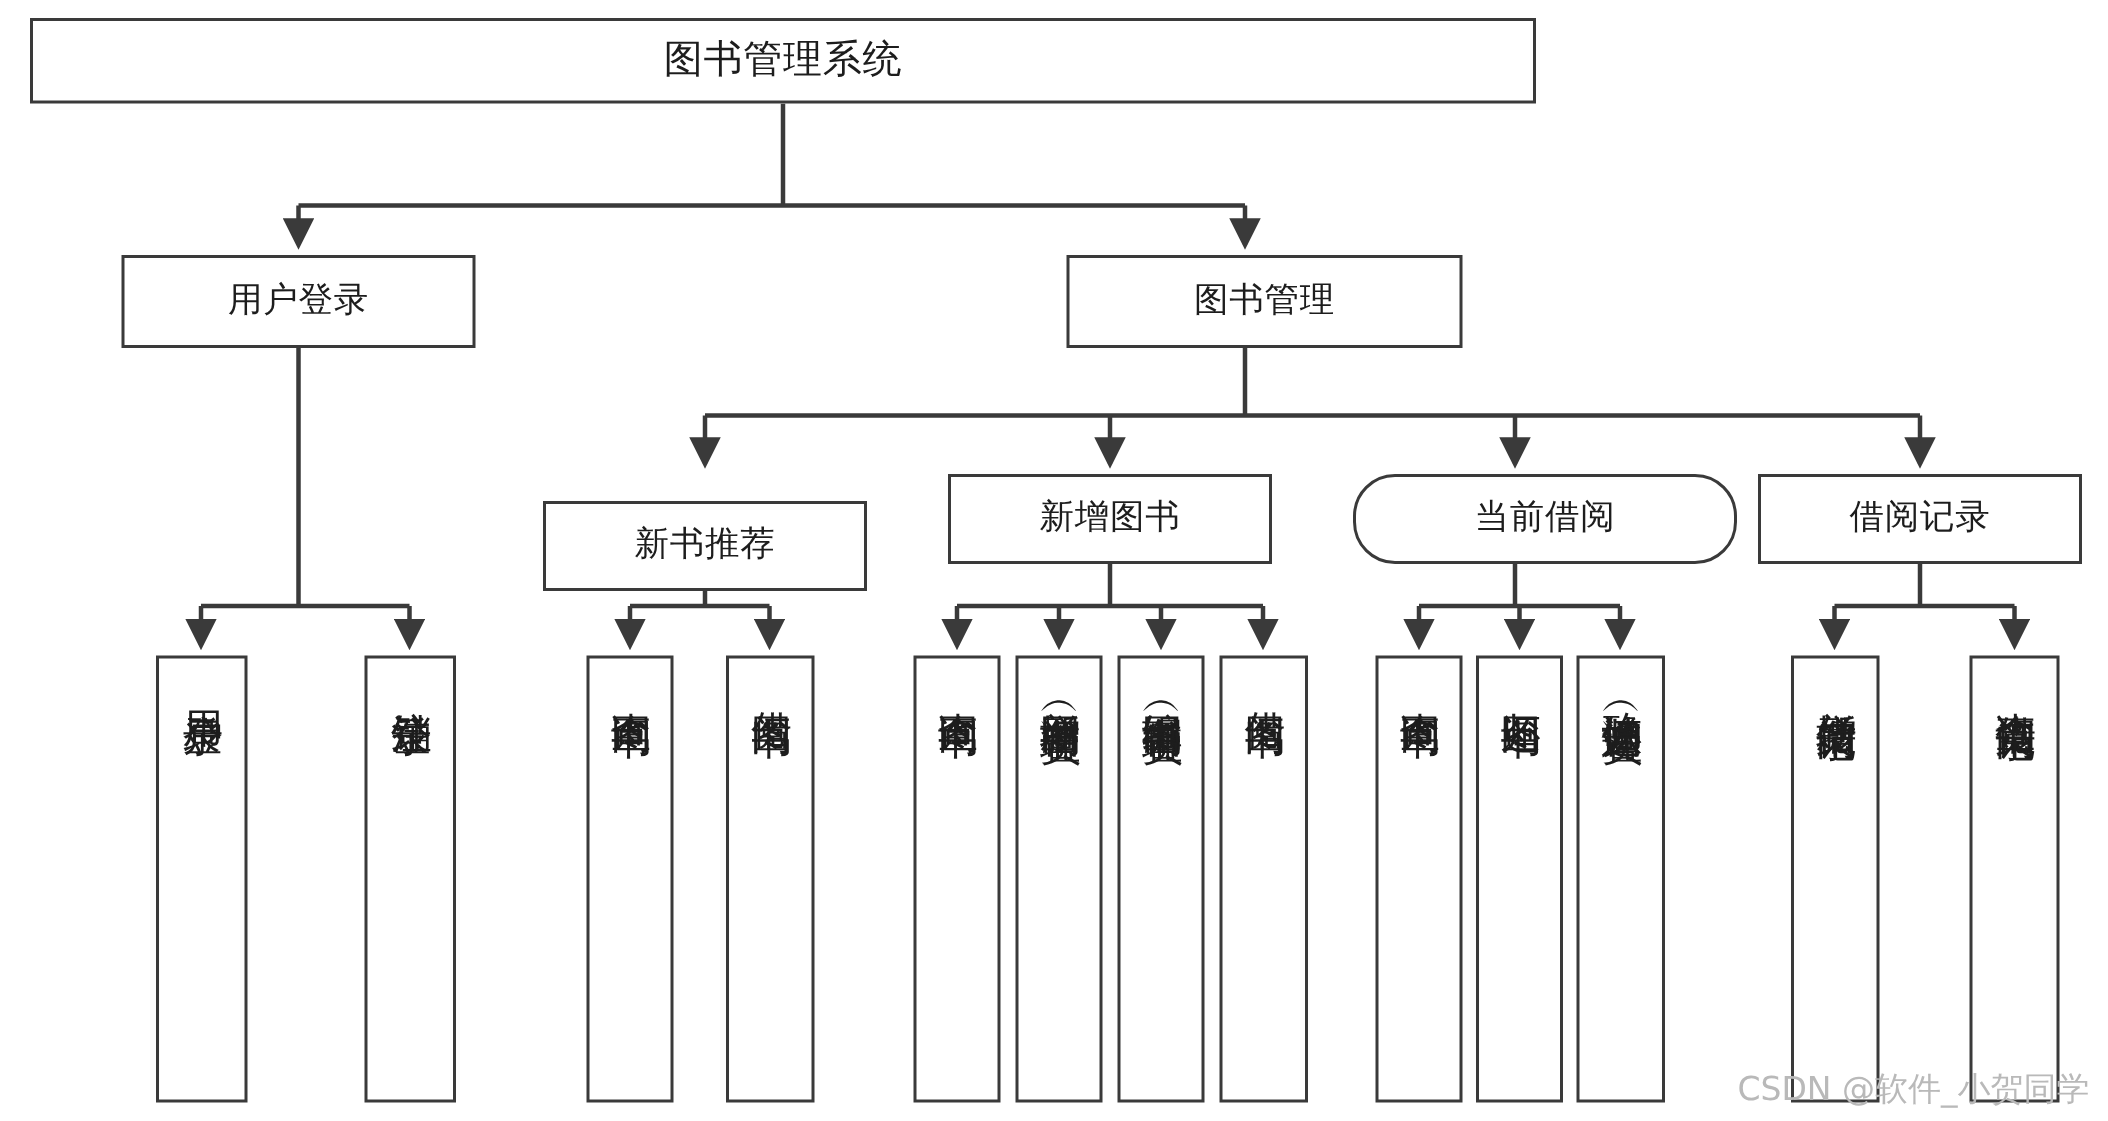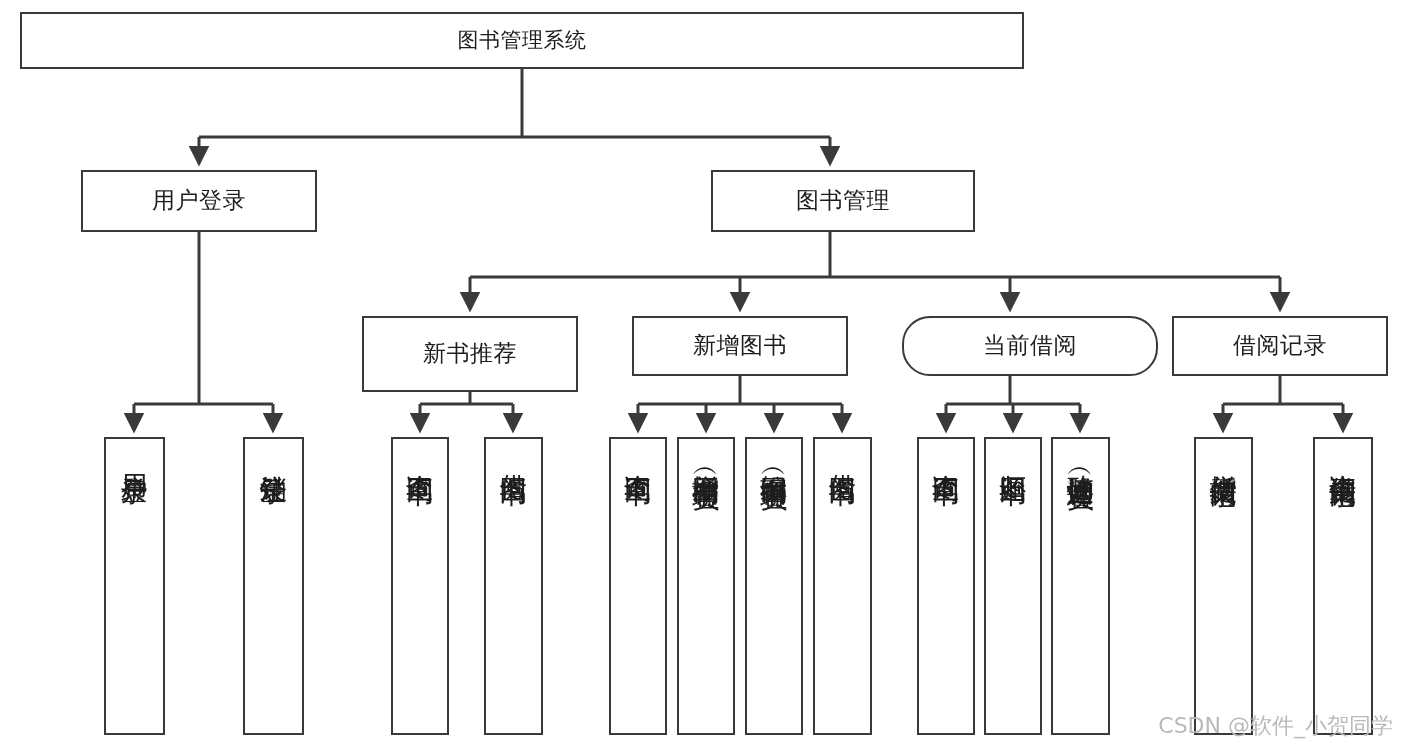--- a/index.html
+++ b/index.html
@@ -40,21 +40,21 @@
   .node .label {
     display: block;
     text-align: center;
     line-height: 1.18;
     letter-spacing: 0.5px;
   }
   .node.horizontal .label {
     font-size: 23px;
   }
   .node.root .label {
-    font-size: 21px;
+    font-size: 26px;
   }
   .node.vertical {
     align-items: flex-start;
     justify-content: center;
     padding-top: 14px;
   }
   .node.vertical .label {
     writing-mode: vertical-rl;
     text-orientation: upright;
     font-size: 27px;
@@ -131,21 +131,21 @@
   <div id="nodes">
       <div class="node root horizontal" style="left: 20px; top: 12px; width: 1004px; height: 57px;">
         <span class="label">图书管理系统</span>
       </div>
       <div class="node horizontal" style="left: 81px; top: 170px; width: 236px; height: 62px;">
         <span class="label">用户登录</span>
       </div>
       <div class="node horizontal" style="left: 711px; top: 170px; width: 264px; height: 62px;">
         <span class="label">图书管理</span>
       </div>
-      <div class="node horizontal" style="left: 362px; top: 316px; width: 216px; height: 76px;">
+      <div class="node horizontal" style="left: 362px; top: 334px; width: 216px; height: 60px;">
         <span class="label">新书推荐</span>
       </div>
       <div class="node horizontal" style="left: 632px; top: 316px; width: 216px; height: 60px;">
         <span class="label">新增图书</span>
       </div>
       <div class="node horizontal" style="left: 902px; top: 316px; width: 256px; height: 60px; border-radius: 28px;">
         <span class="label">当前借阅</span>
       </div>
       <div class="node horizontal" style="left: 1172px; top: 316px; width: 216px; height: 60px;">
         <span class="label">借阅记录</span>

